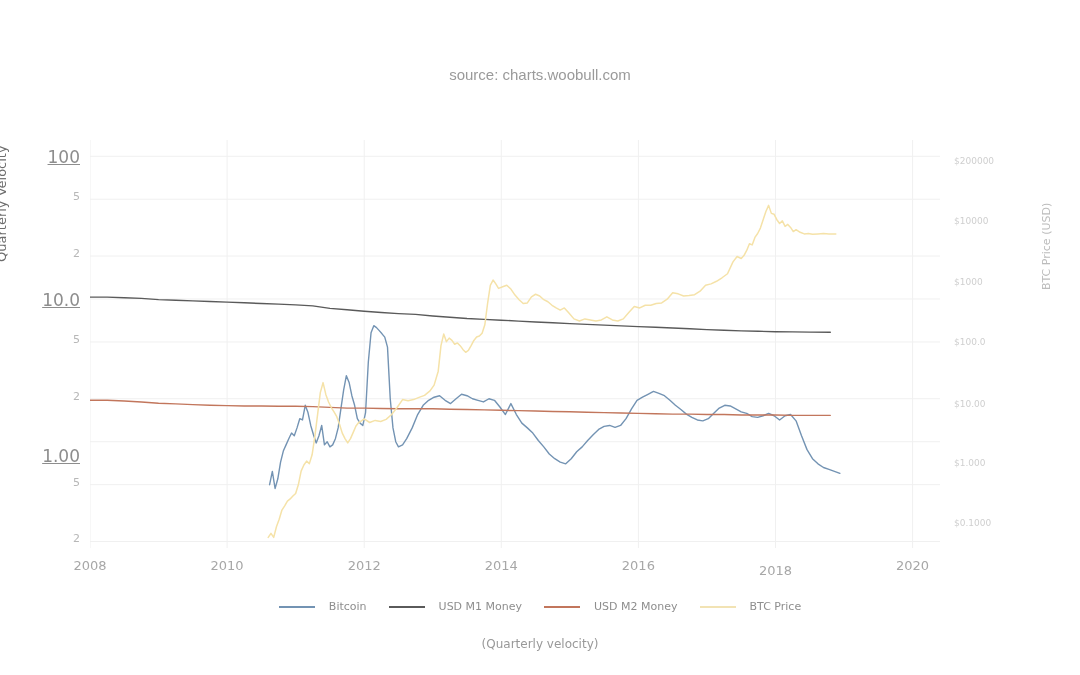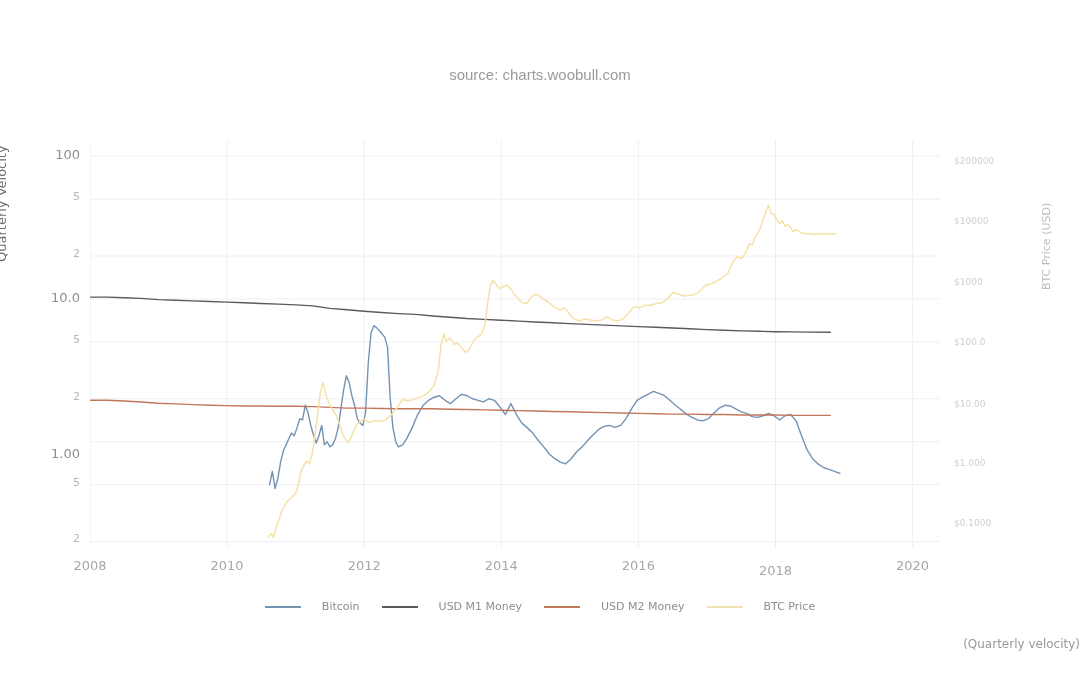--- a/index.html
+++ b/index.html
@@ -62,38 +62,38 @@
   }
 
   .tick{
     position:absolute;
     font-size:12px;
     color:#9b9b9b;
     white-space:nowrap;
     font-family:"DejaVu Sans", sans-serif;
   }
   .tick.left{text-align:right;}
-  .tick.left.major{font-size:13px;color:#8d8d8d;}
+  .tick.left.major{font-size:17px;color:#8d8d8d;text-decoration:underline;}
   .tick.left.minor{font-size:11px;color:#b7b7b7;}
   .tick.right{text-align:left;font-size:9px;color:#cfcfcf;}
   .tick.xt{font-size:13px;color:#a7a7a7;text-align:center;}
 
   .legend{
     position:absolute;
     left:0;top:600px;width:1080px;
     display:flex;justify-content:center;align-items:center;
     gap:22px;
   }
-  .legend-item{display:flex;align-items:center;gap:21px;}
+  .legend-item{display:flex;align-items:center;gap:14px;}
   .legend-swatch{display:block;width:36px;height:2px;}
   .legend-label{font-size:11px;color:#8e8e8e;font-family:"DejaVu Sans", sans-serif;}
 
   .caption{
     position:absolute;left:0;top:637px;width:1080px;
-    text-align:right;font-size:12px;color:#999999;
+    text-align:center;font-size:12px;color:#999999;
     font-family:"DejaVu Sans", sans-serif;
   }
 </style>
 </head>
 <body>
 
 <div id="chart-root">
 
   <div class="subtitle">source: charts.woobull.com</div>
 

